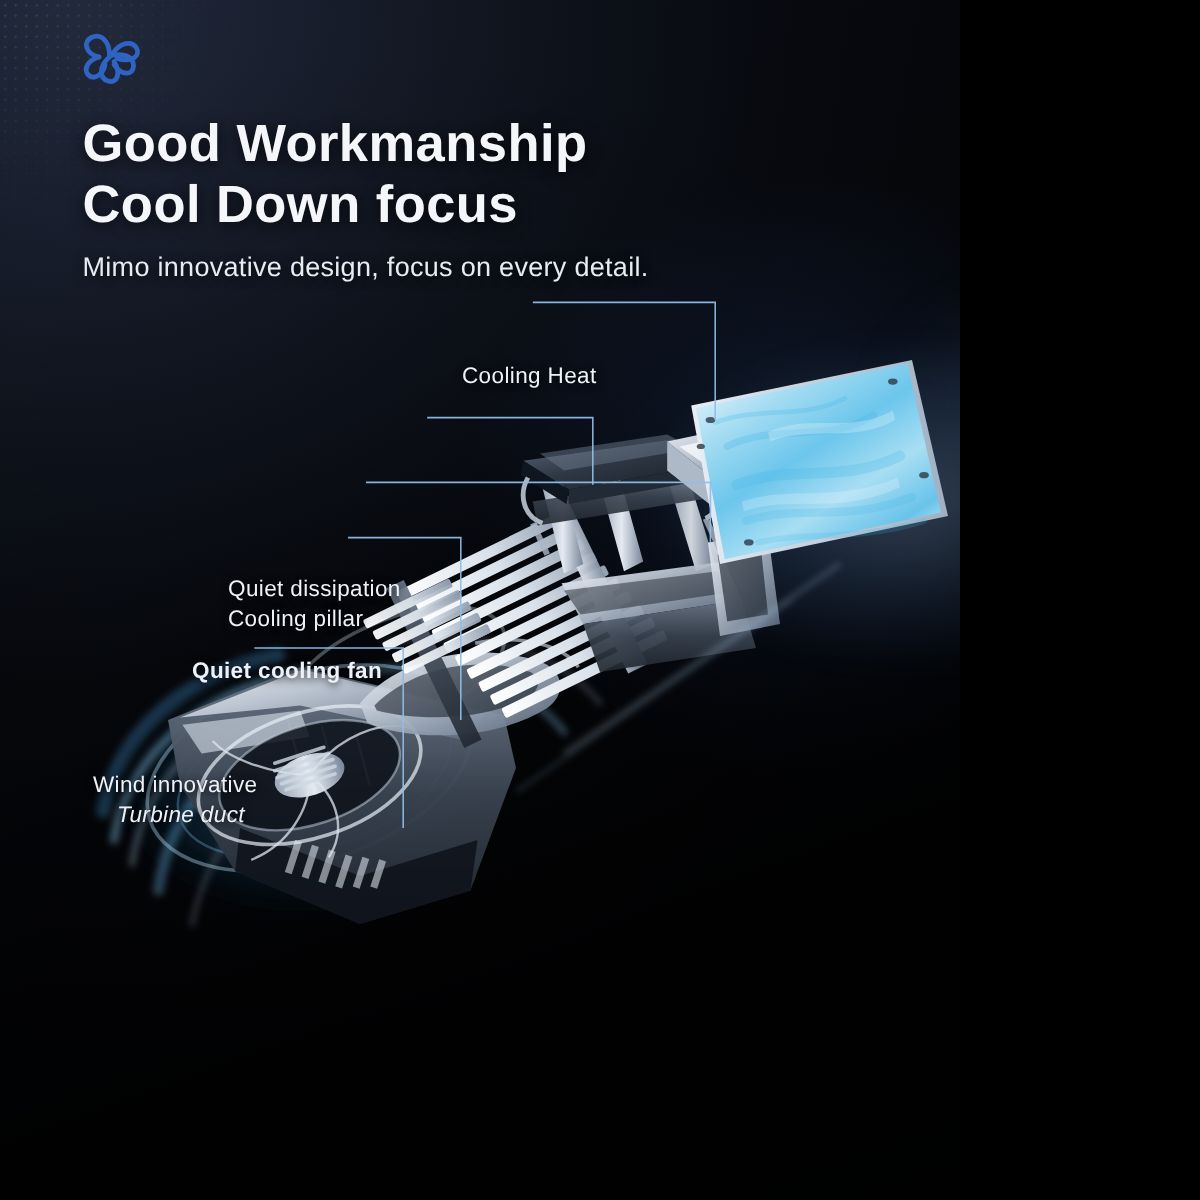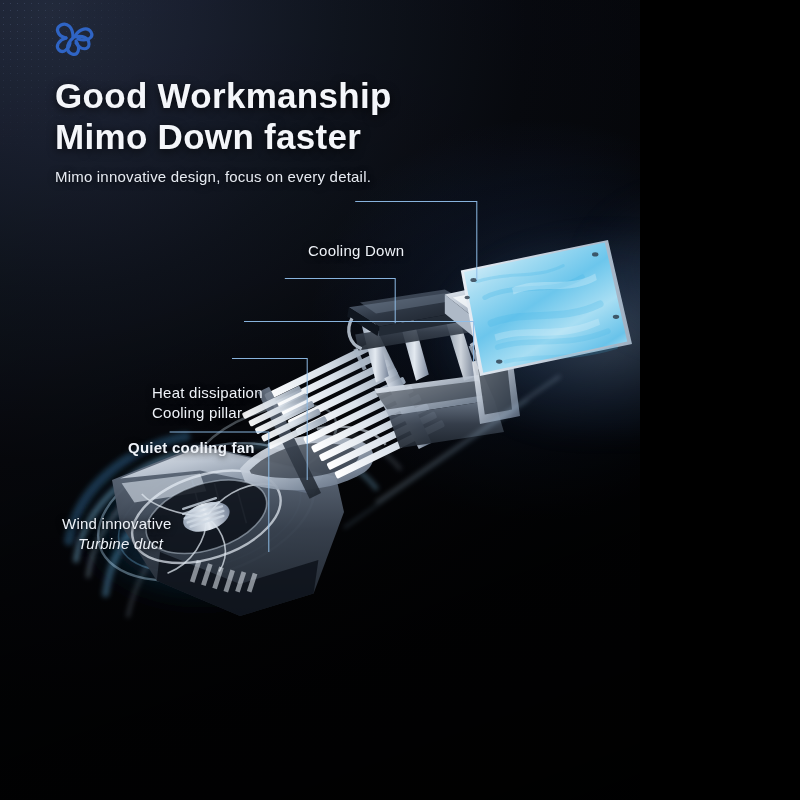--- a/index.html
+++ b/index.html
@@ -58,21 +58,21 @@
     position:absolute;left:55px;top:76px;width:640px;
     color:#f4f6fa;
     font-size:35px;line-height:1.17;font-weight:700;
     letter-spacing:.3px;
     text-shadow:0 2px 10px rgba(0,0,0,.75);
   }
   .headline span{display:block;}
   .subhead{
     position:absolute;left:55px;top:168px;
     color:#e7ebf2;
-    font-size:15px;font-weight:400;letter-spacing:.2px;
+    font-size:18px;font-weight:400;letter-spacing:.2px;
     text-shadow:0 1px 7px rgba(0,0,0,.7);
   }
   .accent-bar{
     position:absolute;left:761px;top:144px;
     width:2px;height:52px;
     background:linear-gradient(180deg,#ffffff 0%,#dfe6f0 50%,#aab4c4 100%);
     box-shadow:0 0 6px rgba(220,235,255,.55);
   }
 
   
@@ -342,34 +342,34 @@
       <path d="M27,21 C27,11 21,6 15,9 C9,12 11,20 20,22"></path>
       <path d="M28,21 C37,19 43,22 43,28 C43,34 35,35 30,27"></path>
       <path d="M27,22 C20,28 20,36 26,38 C32,40 35,33 30,25"></path>
       <path d="M29,20 C34,12 42,11 45,16 C48,21 42,26 32,23"></path>
       <path d="M20,22 C13,24 9,30 13,34 C17,38 23,33 24,27"></path>
     </g>
   </svg>
 
   <div class="headline">
     <span>Good Workmanship</span>
-    <span>Mimo Down faster</span>
+    <span>Cool Down focus</span>
   </div>
 
   <div class="subhead">Mimo innovative design, focus on every detail.</div>
 
   <div class="accent-bar"></div>
 
   <div class="callout c-wafer">
-    <span>Cooling Down</span>
+    <span>Cooling Heat</span>
   </div>
 
 
   <div class="callout c-pillar">
-    <span>Heat dissipation</span>
+    <span>Quiet dissipation</span>
     <span class="l2">Cooling pillar</span>
   </div>
 
   <div class="callout c-fan">
     <span>Quiet cooling fan</span>
   </div>
 
   <div class="callout c-wind">
     <span>Wind innovative</span>
     <span class="l2">Turbine duct</span>

